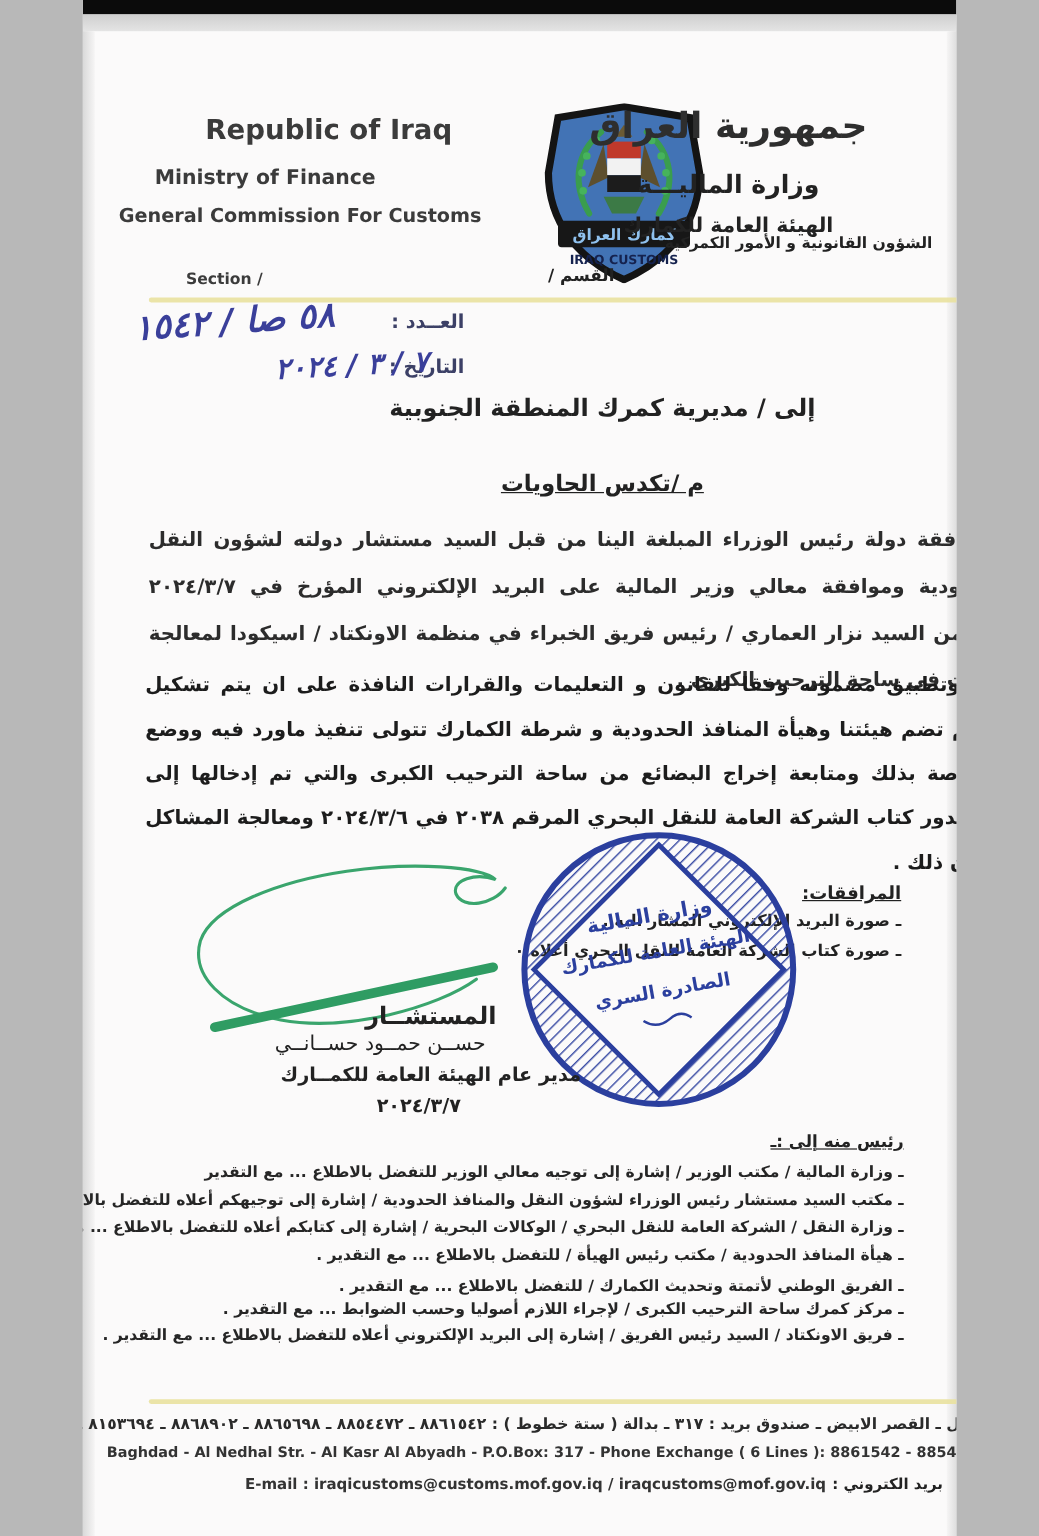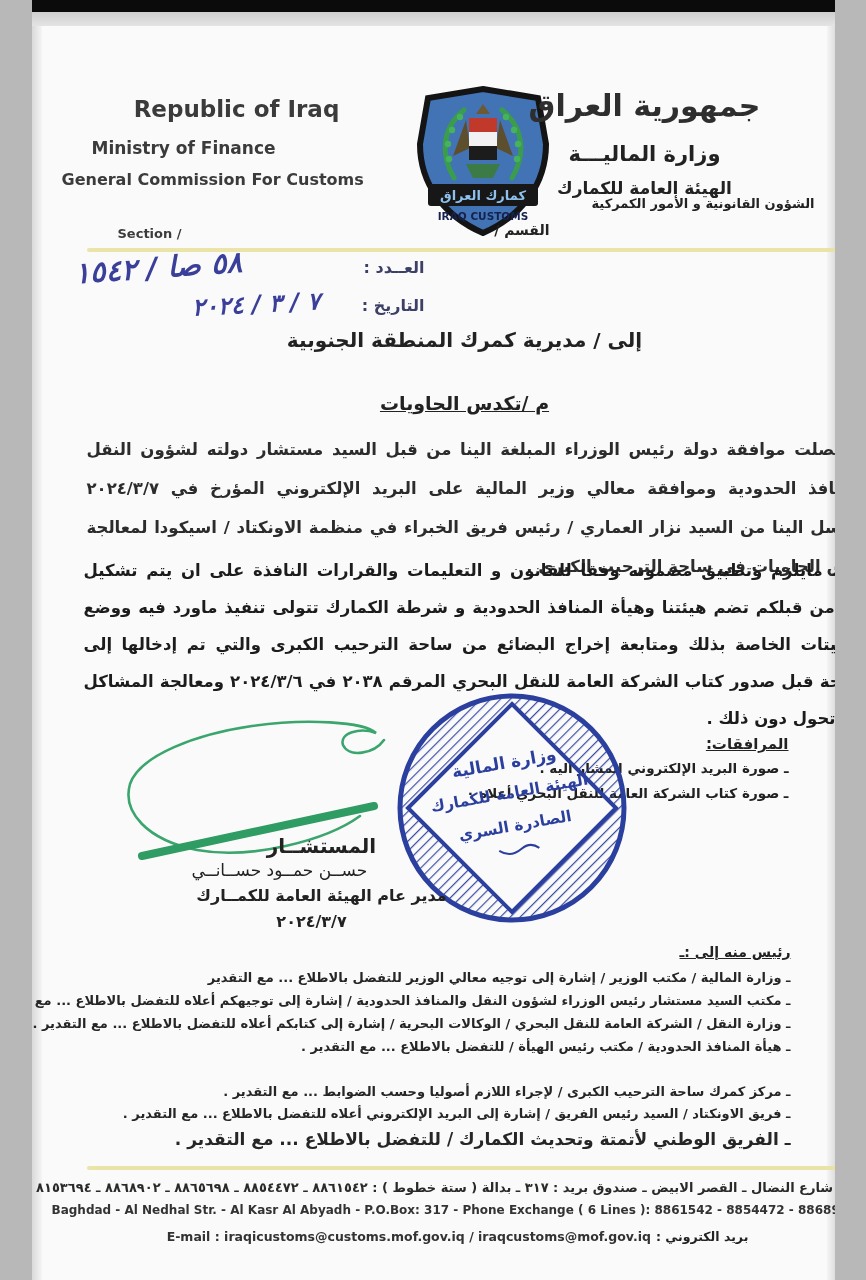--- a/index.html
+++ b/index.html
@@ -1,17 +1,17 @@
 <!DOCTYPE html>
 <html lang="ar"><head>
 <meta charset="utf-8">
 <style>
   html,body{margin:0;padding:0;}
   body{background:#b8b8b8;font-family:"DejaVu Sans",sans-serif;}
-  .frame{position:relative;width:803px;height:1280px;background:#fbfafa;overflow:hidden;margin:0 auto;}
+  .frame{position:relative;width:728px;height:1280px;background:#fbfafa;overflow:hidden;margin:0 auto;}
   .topbar{position:absolute;left:0;top:0;width:100%;height:12px;background:#0b0b0b;}
   .topbar2{position:absolute;left:0;top:12px;width:100%;height:14px;background:linear-gradient(#cfcfcf,#e4e4e4);}
   .edgeL{position:absolute;left:0;top:26px;width:10px;height:1254px;background:linear-gradient(90deg,#d9d9d9,#f6f5f5);}
   .edgeR{position:absolute;right:0;top:26px;width:8px;height:1254px;background:linear-gradient(-90deg,#dedede,#f6f5f5);}
   .abs{position:absolute;}
   .en{font-family:"DejaVu Sans",sans-serif;color:#3b3b3b;}
   .ar{direction:rtl;font-family:"DejaVu Sans",sans-serif;color:#222;}
   .hand{color:#3a3f9a;font-style:italic;font-weight:700;}
   .rule{height:4px;background:#e9e19e;border-radius:2px;opacity:.9;}
   .bodytext{direction:rtl;text-align:justify;font-weight:700;}
@@ -114,21 +114,21 @@
   <div class="abs ar" style="left:140px;top:886px;width:300px;text-align:center;font-weight:700;font-size:16px;">مدير عام الهيئة العامة للكمــارك</div>
   <div class="abs ar" style="left:160px;top:912px;width:240px;text-align:center;font-weight:700;font-size:16px;letter-spacing:5px;">٢٠٢٤/٣/٧</div>
 
   <div class="abs ar underline" style="right:44px;top:944px;font-weight:700;font-size:14px;">رئيس منه إلى :ـ</div>
   <div class="abs copyline" style="right:44px;top:970px;font-size:13px;">ـ وزارة المالية / مكتب الوزير / إشارة إلى توجيه معالي الوزير للتفضل بالاطلاع ... مع التقدير</div>
   <div class="abs copyline" style="right:44px;top:993px;font-size:13px;">ـ مكتب السيد مستشار رئيس الوزراء لشؤون النقل والمنافذ الحدودية / إشارة إلى توجيهكم أعلاه للتفضل بالاطلاع ... مع التقدير .</div>
   <div class="abs copyline" style="right:44px;top:1016px;font-size:13px;">ـ وزارة النقل / الشركة العامة للنقل البحري / الوكالات البحرية / إشارة إلى كتابكم أعلاه للتفضل بالاطلاع ... مع التقدير .</div>
   <div class="abs copyline" style="right:44px;top:1039px;font-size:13px;">ـ هيأة المنافذ الحدودية / مكتب رئيس الهيأة / للتفضل بالاطلاع ... مع التقدير .</div>
   <div class="abs copyline" style="right:44px;top:1084px;font-size:13px;">ـ مركز كمرك ساحة الترحيب الكبرى / لإجراء اللازم أصوليا وحسب الضوابط ... مع التقدير .</div>
   <div class="abs copyline" style="right:44px;top:1106px;font-size:13px;">ـ فريق الاونكتاد / السيد رئيس الفريق / إشارة إلى البريد الإلكتروني أعلاه للتفضل بالاطلاع ... مع التقدير .</div>
-  <div class="abs copyline" style="right:44px;top:1129px;font-size:17px;margin-left:28px;">ـ الفريق الوطني لأتمتة وتحديث الكمارك / للتفضل بالاطلاع ... مع التقدير .</div>
+  <div class="abs copyline" style="right:44px;top:1065px;font-size:13px;margin-left:28px;">ـ الفريق الوطني لأتمتة وتحديث الكمارك / للتفضل بالاطلاع ... مع التقدير .</div>
 
   <div class="abs rule" style="left:55px;top:1166px;width:803px;"></div>
 
   <div class="abs ar" style="left:20px;top:1180px;width:826px;text-align:center;font-weight:700;font-size:13px;white-space:nowrap;color:#2a2a2a;">بغداد ـ شارع النضال ـ القصر الابيض ـ صندوق بريد : ٣١٧ ـ بدالة ( ستة خطوط ) : ٨٨٦١٥٤٢ ـ ٨٨٥٤٤٧٢ ـ ٨٨٦٥٦٩٨ ـ ٨٨٦٨٩٠٢ ـ ٨١٥٣٦٩٤ ـ ٨٨٦٨٧١٦</div>
   <div class="abs en" style="left:20px;top:1203px;width:826px;text-align:center;font-weight:700;font-size:12px;white-space:nowrap;color:#333;">Baghdad - Al Nedhal Str. - Al Kasr Al Abyadh - P.O.Box: 317 - Phone Exchange ( 6 Lines ): 8861542 - 8854472 - 8868902 - 8153694 - 8868716 - 8865698</div>
   <div class="abs" style="left:20px;top:1226px;width:826px;text-align:center;white-space:nowrap;">
     <span class="en" style="font-weight:700;font-size:12.5px;color:#333;">E-mail : iraqicustoms@customs.mof.gov.iq   /   iraqcustoms@mof.gov.iq</span>
     <span class="ar" style="font-weight:700;font-size:12.5px;margin-right:14px;display:inline-block;">بريد الكتروني :</span>
   </div>
 </div>

